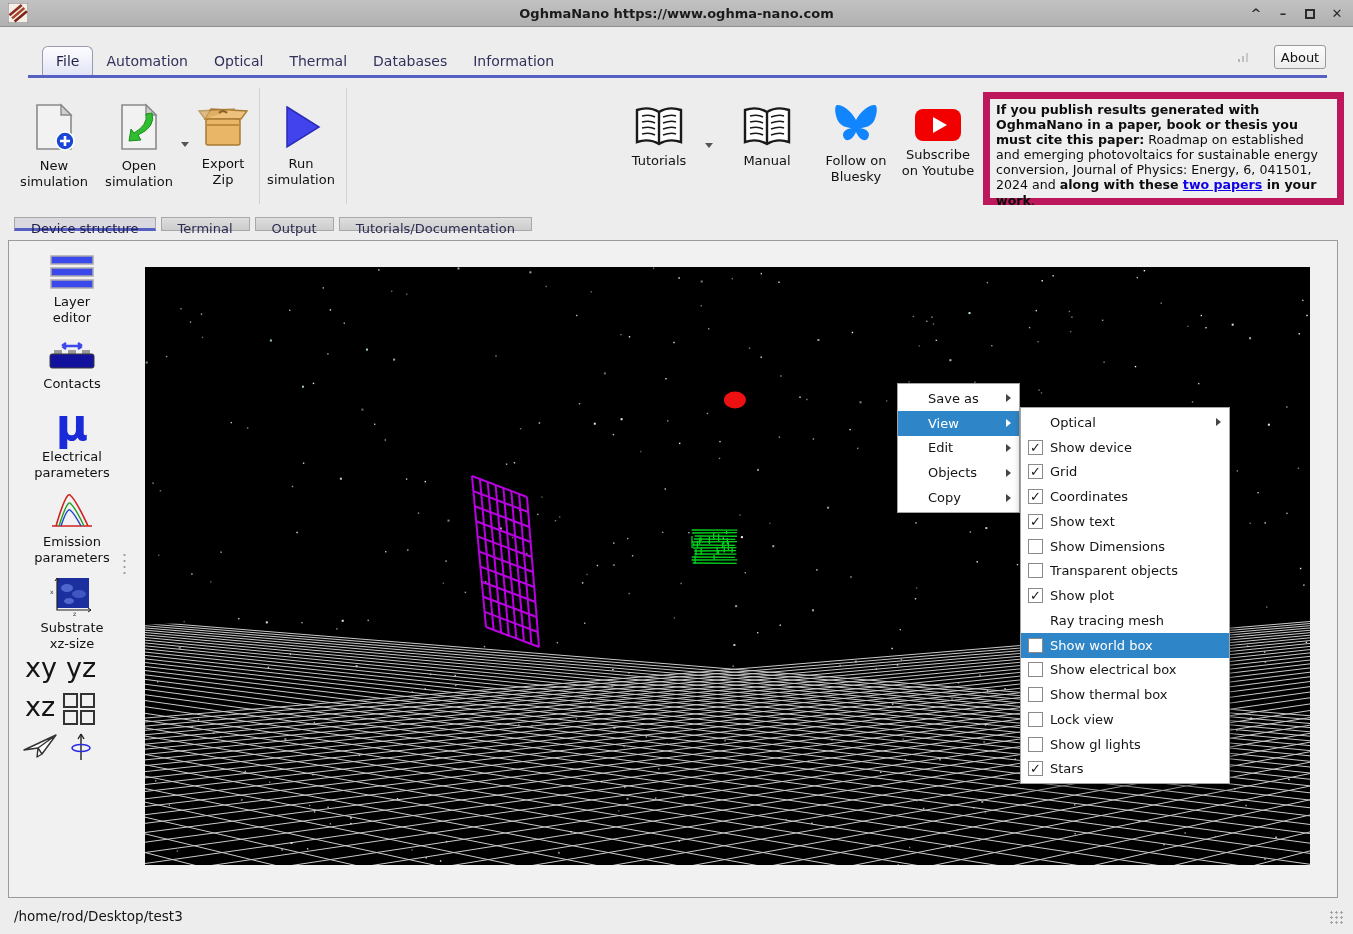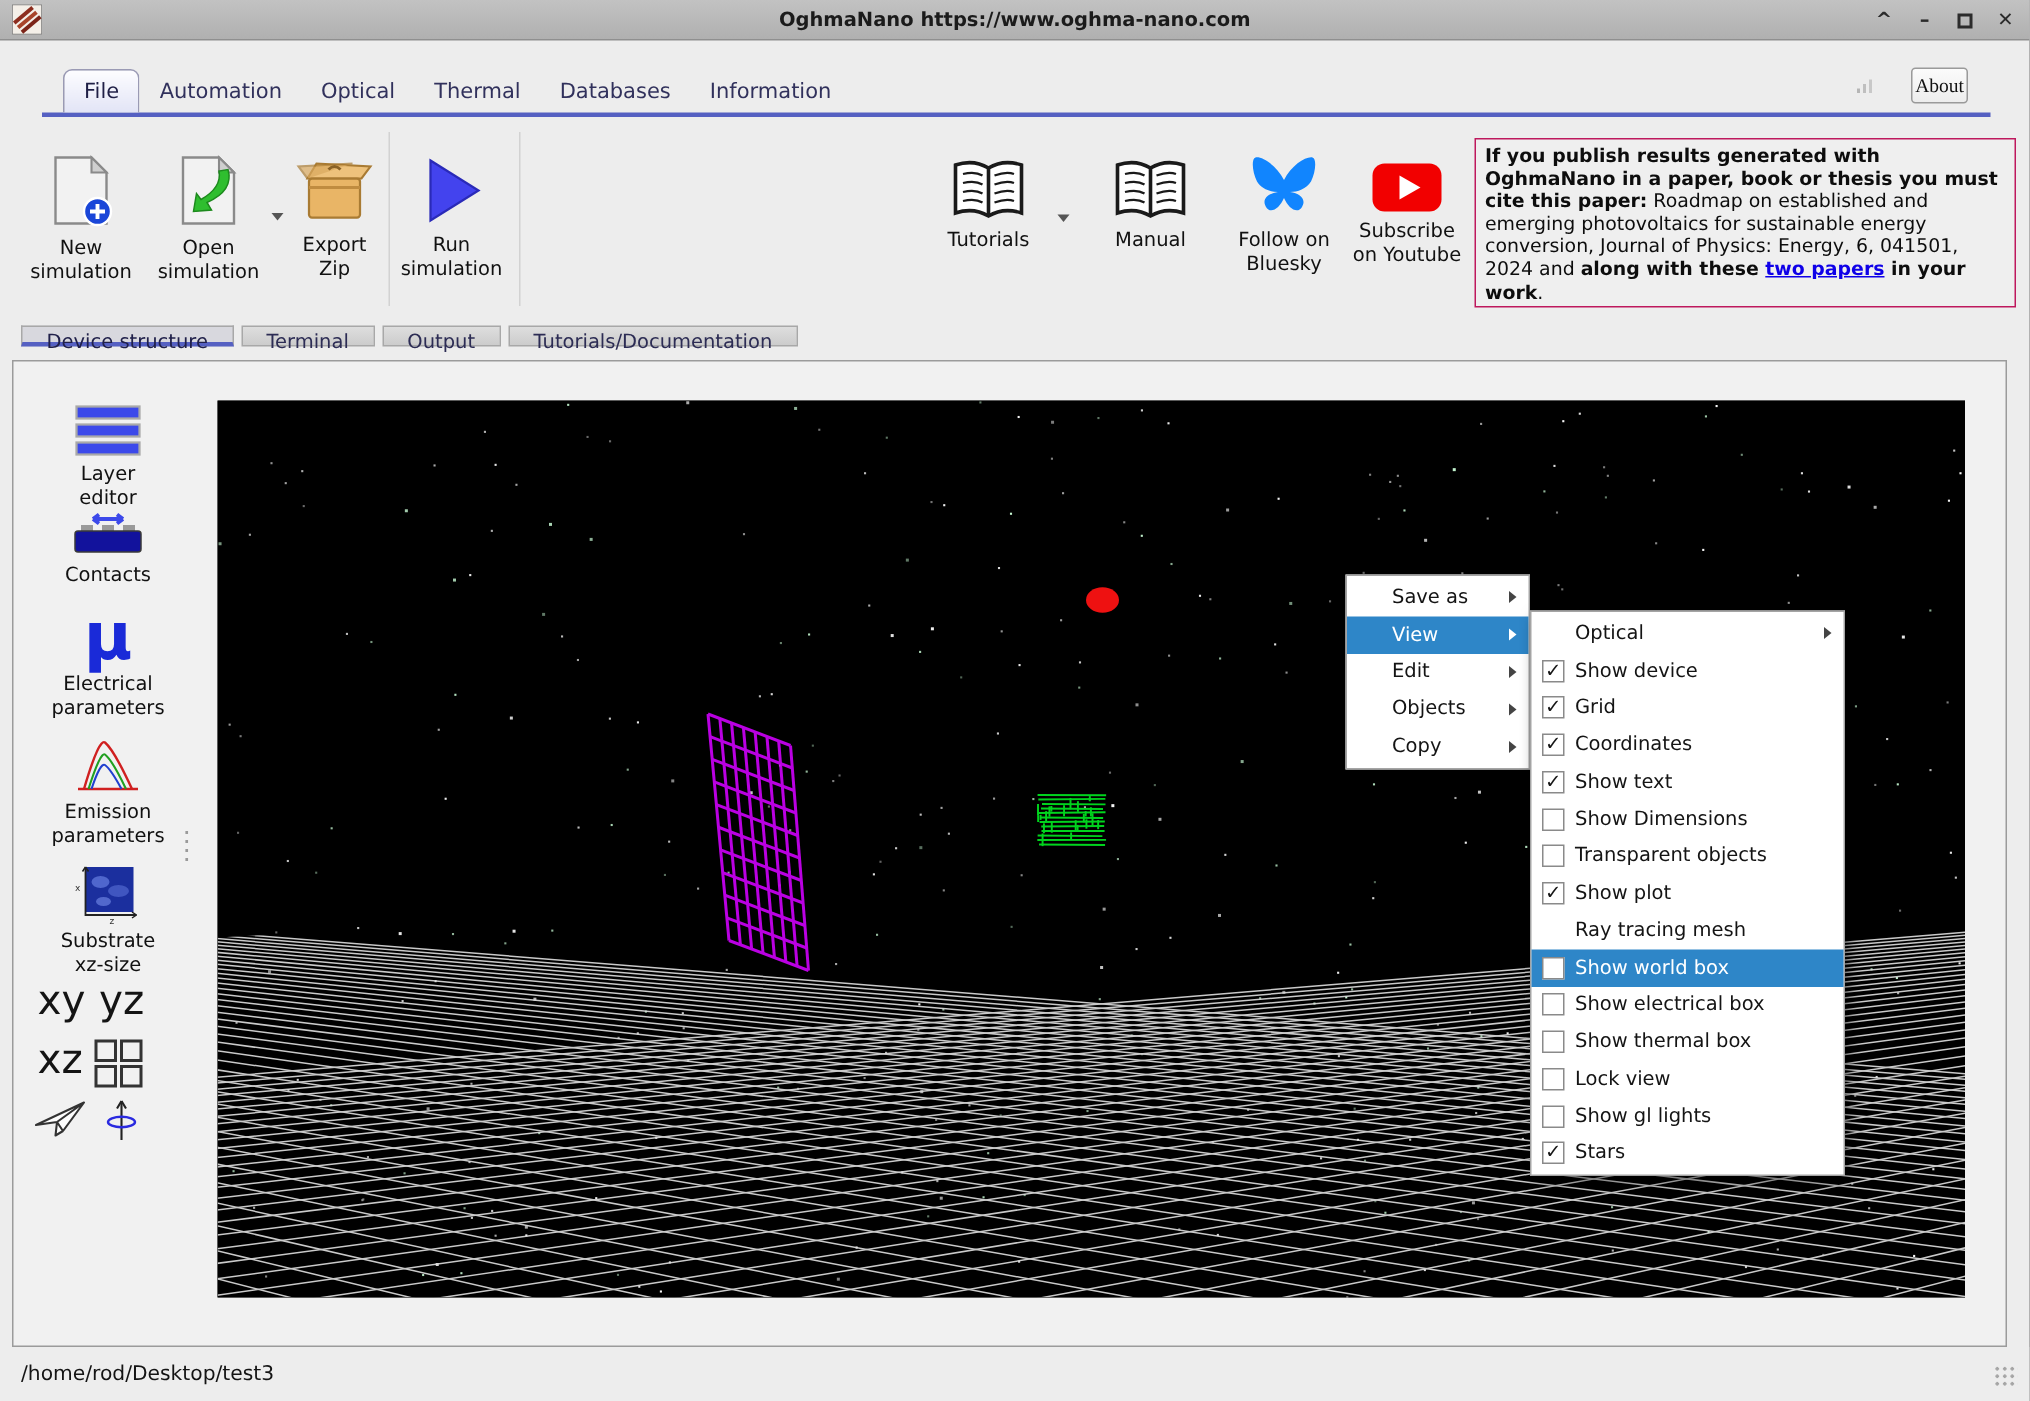--- a/index.html
+++ b/index.html
@@ -15,30 +15,30 @@
   .wc{width:16px;height:16px;display:flex;align-items:center;justify-content:center;
     font-size:13px;font-weight:bold;color:#2b2b2b;cursor:default;}
   .wc-max-box{width:10px;height:10px;border:2px solid #2b2b2b;display:inline-block;}
   
   .ribbon-tabs{position:absolute;left:42px;top:45px;height:30px;display:flex;align-items:flex-end;}
   .rtab{padding:6px 13px;font-size:14px;color:#31315c;cursor:default;position:relative;}
   .rtab.selected{background:linear-gradient(#fdfdff,#e2e4f6);border:1px solid #9a9ab4;border-bottom:none;
     border-radius:6px 6px 0 0;color:#1f1f46;z-index:3;}
   .ribbon-underline{position:absolute;left:28px;top:75px;width:1299px;height:3px;background:#5560c2;z-index:2;}
   .signal-icon{position:absolute;left:1238px;top:52px;width:12px;height:10px;opacity:.55;}
-  .about-btn{position:absolute;left:1274px;top:45px;width:38px;height:24px;
+  .about-btn{position:absolute;left:1274px;top:45px;width:52px;height:24px;
     background:linear-gradient(#fbfbfb,#ededed);border:1px solid #9a9a9a;border-radius:3px;
-    font-size:13px;color:#111;display:flex;align-items:center;justify-content:center;font-family:Liberation Serif, serif;}
+    font-size:13px;color:#111;display:flex;align-items:center;justify-content:center;}
   
   .tool-btn{position:absolute;display:flex;flex-direction:column;align-items:center;cursor:default;}
   .tool-label{margin-top:5px;font-size:13px;line-height:15.5px;color:#111;text-align:center;white-space:pre-line;}
   .tb-sep{position:absolute;top:88px;width:1px;height:116px;background:#d2d2d2;}
   .dd-arrow{position:absolute;width:0;height:0;border-left:4px solid transparent;
     border-right:4px solid transparent;border-top:5px solid #555;}
-  .citation{position:absolute;left:983px;top:92px;width:361px;height:113px;border:1px solid #be185d;
+  .citation{position:absolute;left:983px;top:92px;width:361px;height:113px;border:7px solid #be185d;
     padding:3px 6px;font-size:12.6px;line-height:15.1px;color:#0d0d0d;background:#efefef;}
   .cite-link{color:#0f00e8;font-weight:bold;text-decoration:underline;cursor:pointer;}
   
   .doc-tabs{position:absolute;left:14px;top:217px;display:flex;gap:5px;align-items:flex-end;}
   .dtab{height:14px;padding:3px 16px 2px;background:linear-gradient(#dedede,#cccccc);
     border:1px solid #a8a8a8;font-size:13px;color:#2c2c54;}
   .dtab.selected{background:#d8d8de;border-bottom:3px solid #5560c2;padding-bottom:0;color:#20204a;}
   
   .content-frame{position:absolute;left:8px;top:240px;width:1330px;height:658px;
     border:1px solid #9b9b9b;background:#f1f1f1;}
@@ -214,21 +214,21 @@
 
     <div class="dtab">Terminal</div>
 
     <div class="dtab">Output</div>
 
     <div class="dtab">Tutorials/Documentation</div>
   </div>
 
 <div class="content-frame"></div>
 
-<div class="side-btn" style="top:269px;">
+<div class="side-btn" style="top:254px;">
   <svg width="46" height="36" viewBox="0 0 46 36">
     <rect x="2" y="2" width="42" height="8" fill="#3c49ea" stroke="#a9a9a9" stroke-width="1.5"></rect>
     <rect x="2" y="14" width="42" height="8" fill="#3c49ea" stroke="#a9a9a9" stroke-width="1.5"></rect>
     <rect x="2" y="26" width="42" height="8" fill="#3c49ea" stroke="#a9a9a9" stroke-width="1.5"></rect>
   </svg>
   <div class="side-label">Layer
 editor</div>
 </div>
 
 <div class="side-btn" style="top:340px;">

